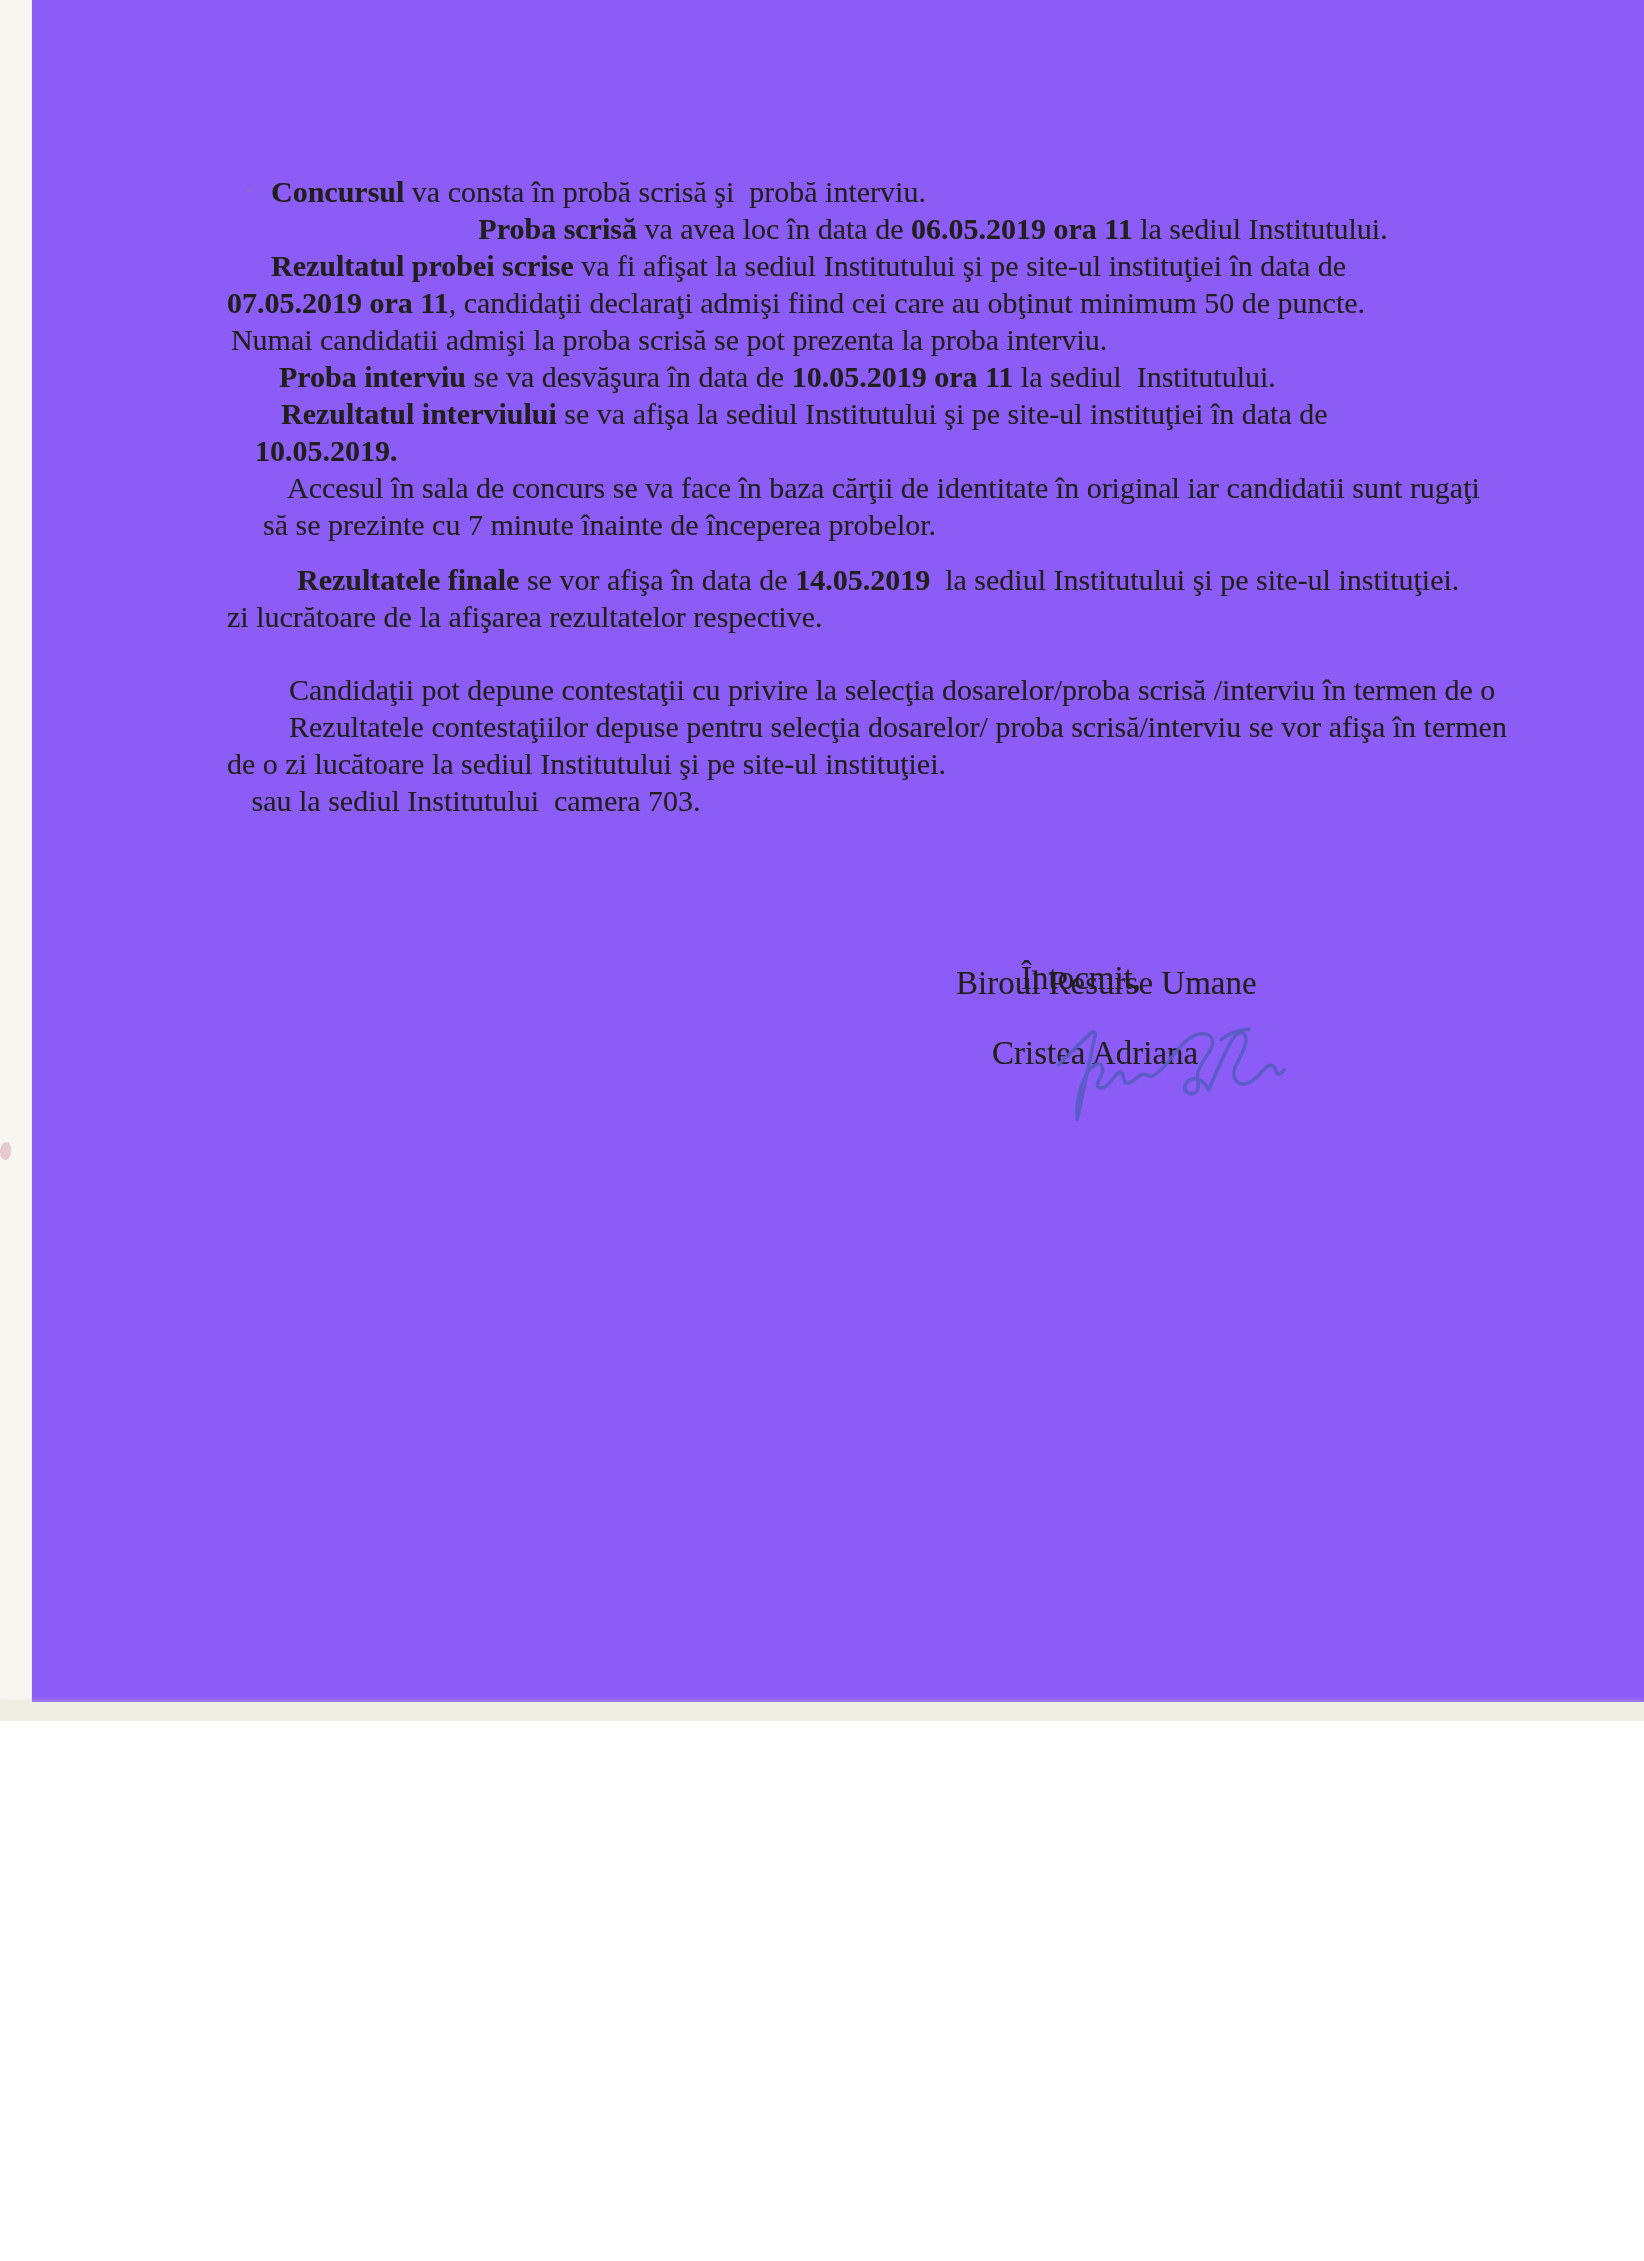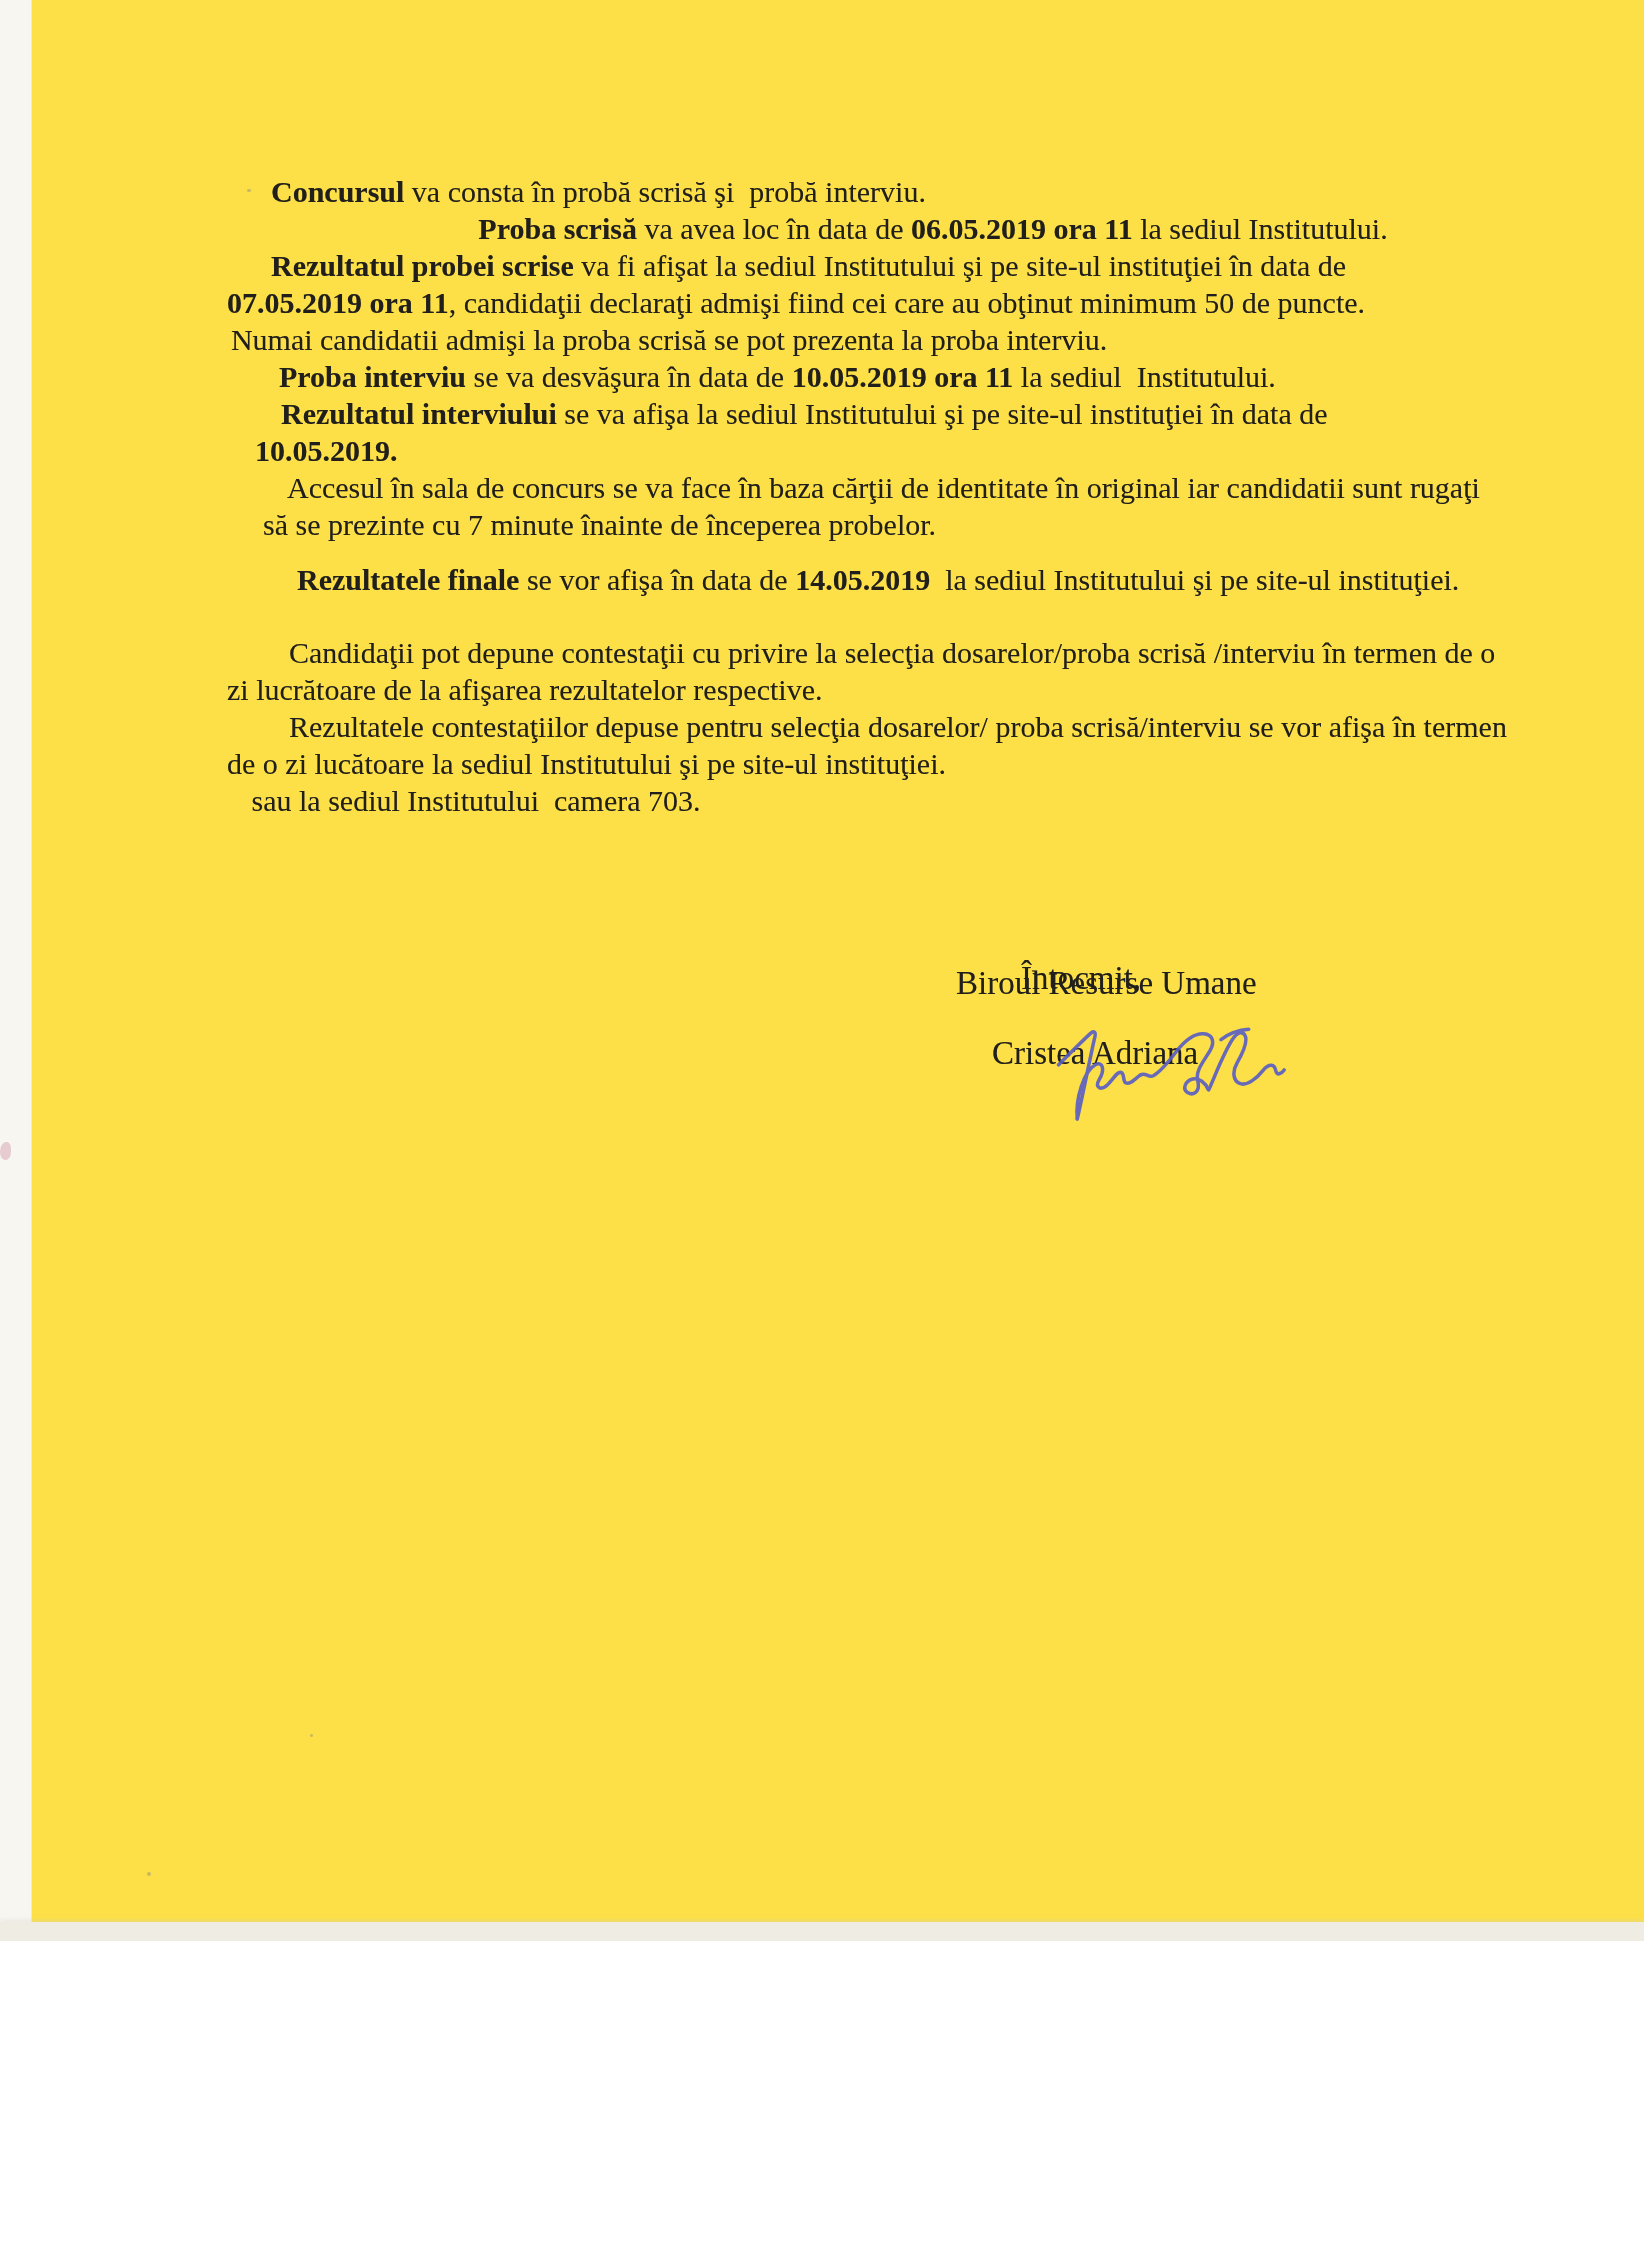--- a/index.html
+++ b/index.html
@@ -2,22 +2,22 @@
 <html style="font-size:10.3px"><head>
 <meta charset="utf-8">
 <style>
   html,body{margin:0;padding:0;}
   body{
     width:1645px;height:2261px;
     font-family:"Liberation Serif","DejaVu Serif",serif;
     background:#ffffff;
   }
   .page{
-    position:relative;width:1645px;height:1941px;overflow:hidden;
-    background:#fde047;
+    position:relative;width:1645px;height:1721px;overflow:hidden;
+    background:#8b5cf6;
     color:#211f1c;
   }
   
   .left-strip{
     position:absolute;left:0;top:0;width:31px;height:2261px;
     background:#f7f6f1;border-right:0.6px solid #e9e8e1;
   }
   .left-edge-dark{
     position:absolute;left:0;top:2122px;width:2.6px;height:102px;
     background:#4a4a46;opacity:.85;
@@ -76,22 +76,22 @@
       <div class="line" style="padding-left: 45px; text-align: center;"><span class="b">Proba scrisă</span><span class="r"> va avea loc în data de </span><span class="b">06.05.2019 ora 11</span><span class="r"> la sediul Institutului.</span></div>
       <div class="line" style="padding-left: 44px;"><span class="b">Rezultatul probei scrise</span><span class="r"> va fi afişat la sediul Institutului şi pe site-ul instituţiei în data de</span></div>
       <div class="line" style="padding-left: 0px;"><span class="b">07.05.2019 ora 11</span><span class="r">, candidaţii declaraţi admişi fiind cei care au obţinut minimum 50 de puncte.</span></div>
       <div class="line" style="padding-left: 3.9px;"><span class="r">Numai candidatii admişi la proba scrisă se pot prezenta la proba interviu.</span></div>
       <div class="line" style="padding-left: 52px;"><span class="b">Proba interviu</span><span class="r"> se va desvăşura în data de </span><span class="b">10.05.2019 ora 11</span><span class="r"> la sediul  Institutului.</span></div>
       <div class="line" style="padding-left: 54px;"><span class="b">Rezultatul interviului</span><span class="r"> se va afişa la sediul Institutului şi pe site-ul instituţiei în data de</span></div>
       <div class="line" style="padding-left: 28px;"><span class="b">10.05.2019.</span></div>
       <div class="line" style="padding-left: 60px;"><span class="r">Accesul în sala de concurs se va face în baza cărţii de identitate în original iar candidatii sunt rugaţi</span></div>
       <div class="line" style="padding-left: 36px;"><span class="r">să se prezinte cu 7 minute înainte de începerea probelor.</span></div>
       <div class="line" style="margin-top: 18px; padding-left: 70px;"><span class="b">Rezultatele finale</span><span class="r"> se vor afişa în data de </span><span class="b">14.05.2019</span><span class="r">  la sediul Institutului şi pe site-ul instituţiei.</span></div>
+      <div class="line" style="padding-left: 0px;"><span class="r">zi lucrătoare de la afişarea rezultatelor respective.</span></div>
       <div class="line" style="margin-top: 36px; padding-left: 62px;"><span class="r">Candidaţii pot depune contestaţii cu privire la selecţia dosarelor/proba scrisă /interviu în termen de o</span></div>
-      <div class="line" style="padding-left: 0px;"><span class="r">zi lucrătoare de la afişarea rezultatelor respective.</span></div>
       <div class="line" style="padding-left: 62px;"><span class="r">Rezultatele contestaţiilor depuse pentru selecţia dosarelor/ proba scrisă/interviu se vor afişa în termen</span></div>
       <div class="line" style="padding-left: 0px;"><span class="r">de o zi lucătoare la sediul Institutului şi pe site-ul instituţiei.</span></div>
       <div class="line" style="padding-left: 24.5px;"><span class="r">sau la sediul Institutului  camera 703.</span></div>
     </div>
 
   <div class="sig-line sig-intocmit">Întocmit,</div>
   <div class="sig-line sig-biroul">Biroul Resurse Umane</div>
   <div class="sig-line sig-cristea">Cristea Adriana</div>
 
   <svg class="sig-svg" width="271" height="116" viewBox="1600 1580 420 180" fill="none">

